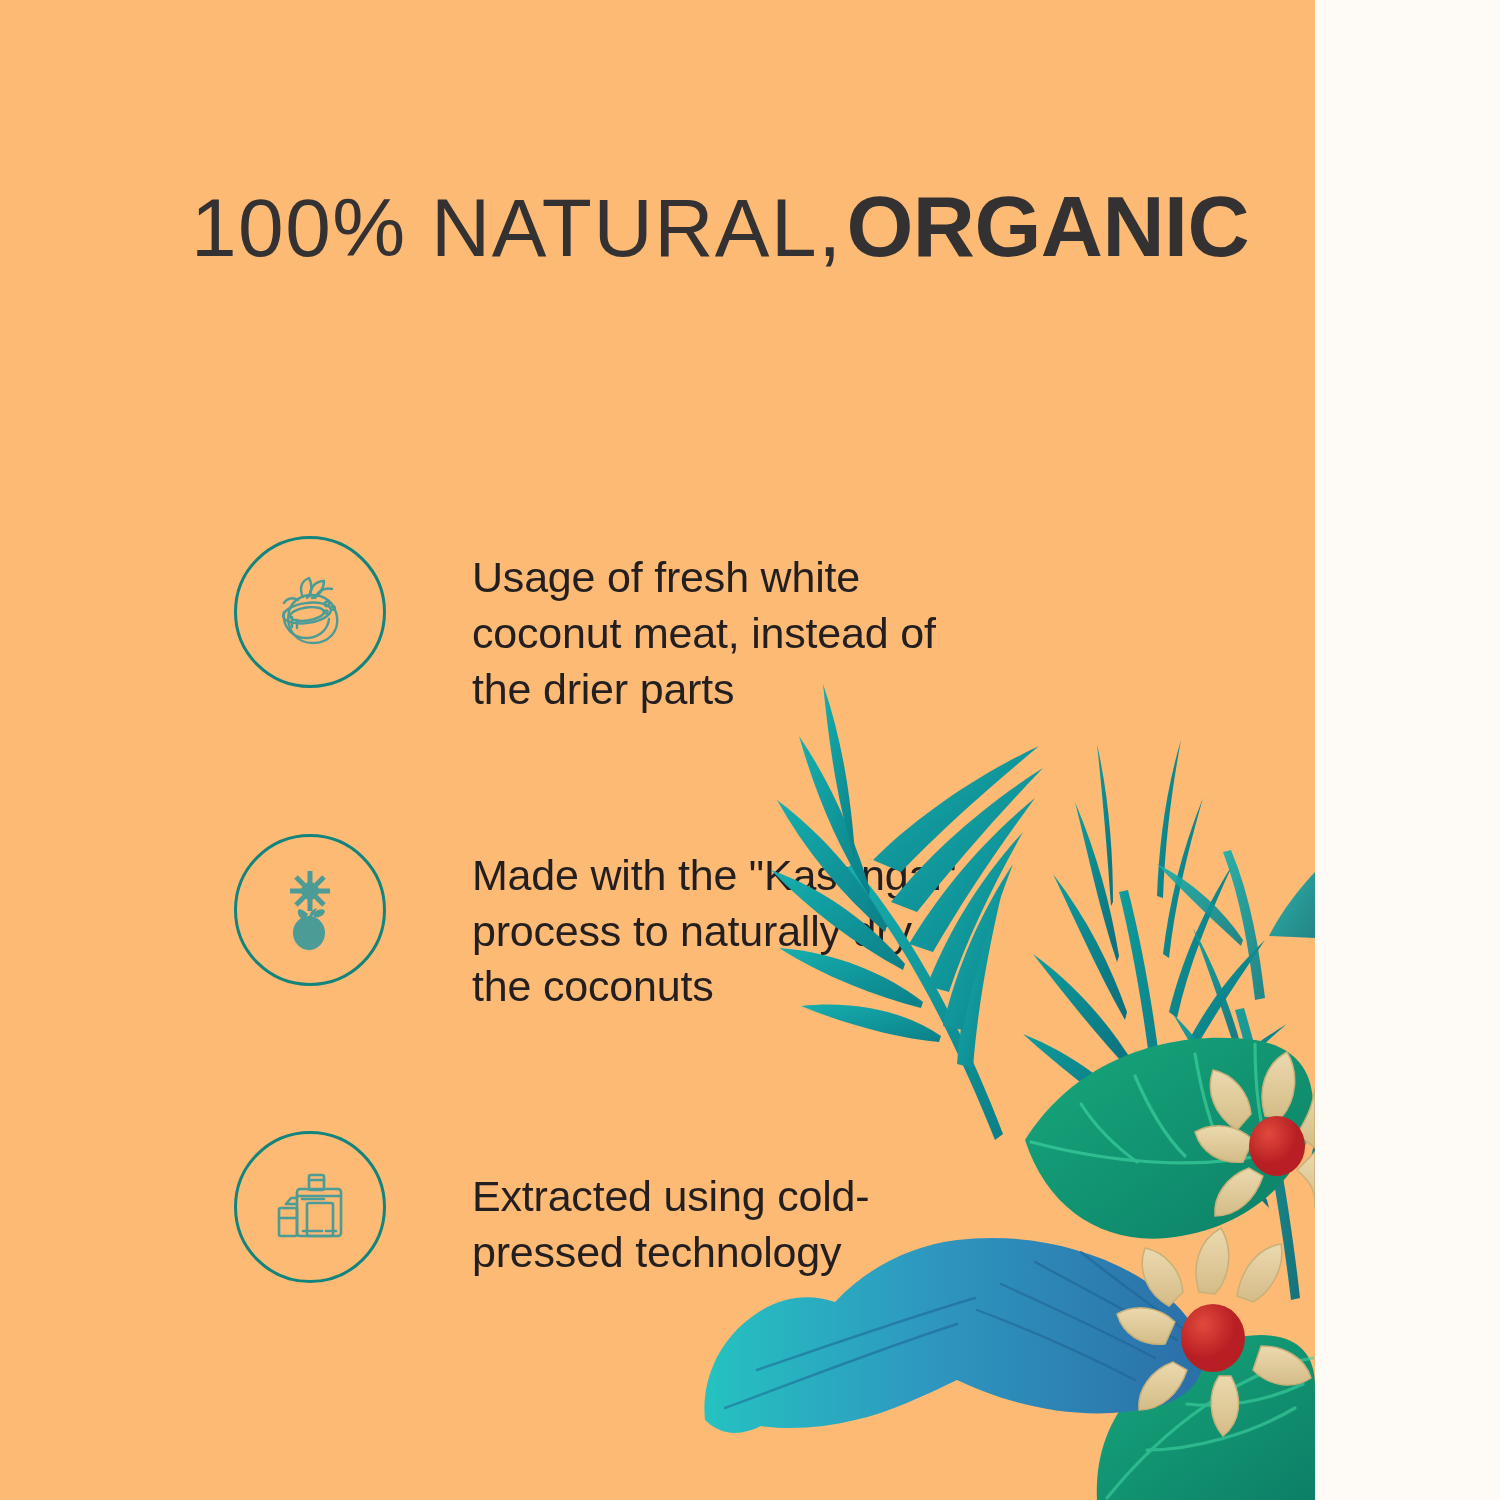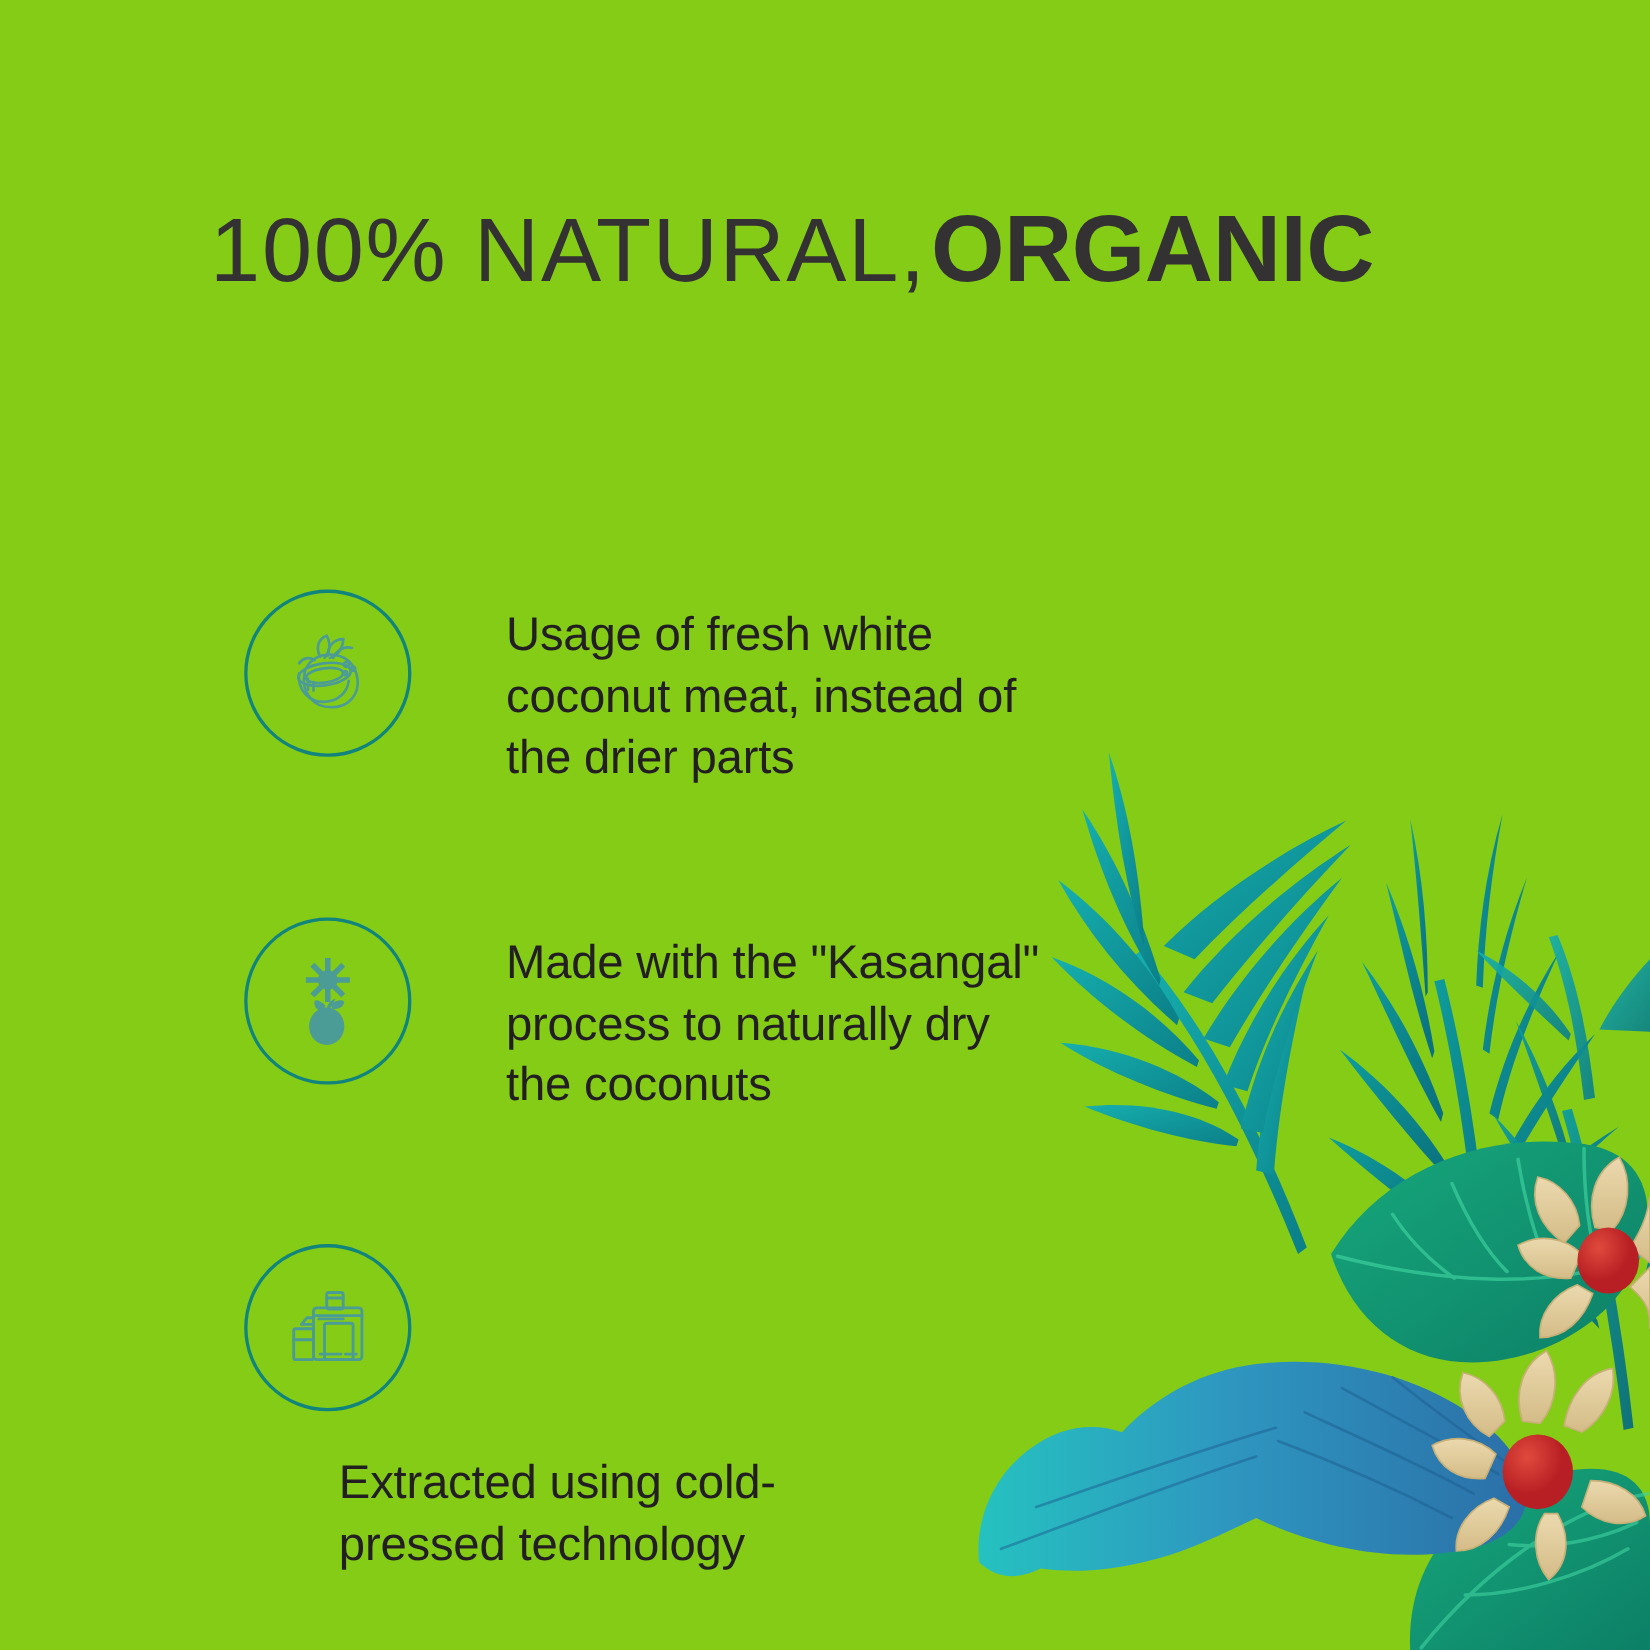--- a/index.html
+++ b/index.html
@@ -6,22 +6,22 @@
 
   html, body {
     width:1500px; height:1500px;
     background:#FEFBF7;
     font-family:"Liberation Sans", sans-serif;
     overflow:hidden;
   }
 
   .poster {
     position:relative;
-    width:1500px; height:1500px;
-    background:#84cc16;
+    width:1315px; height:1500px;
+    background:#fdba74;
   }
 
   
   .headline {
     position:absolute;
     left:0; top:182px;
     width:1440px;
     text-align:center;
     color:#333132;
     line-height:1.04;
@@ -39,30 +39,30 @@
   .hl-bold {
     font-size:86px;
     font-weight:700;
     letter-spacing:-0.5px;
   }
   .line2 { margin-top:14px; }
 
   
   .features {
     position:absolute;
-    left:222px; top:536px;
+    left:234px; top:536px;
     width:740px;
   }
   .feature {
     position:relative;
     display:flex;
     align-items:flex-start;
     margin-bottom:116px;
   }
-  .feature:last-child { margin-bottom:0;flex-direction:column; }
+  .feature:last-child { margin-bottom:0; }
 
   .icon-circle {
     flex:0 0 auto;
     width:152px; height:152px;
     border:3px solid #10847D;
     border-radius:50%;
     display:flex;
     align-items:center;
     justify-content:center;
     background:transparent;

